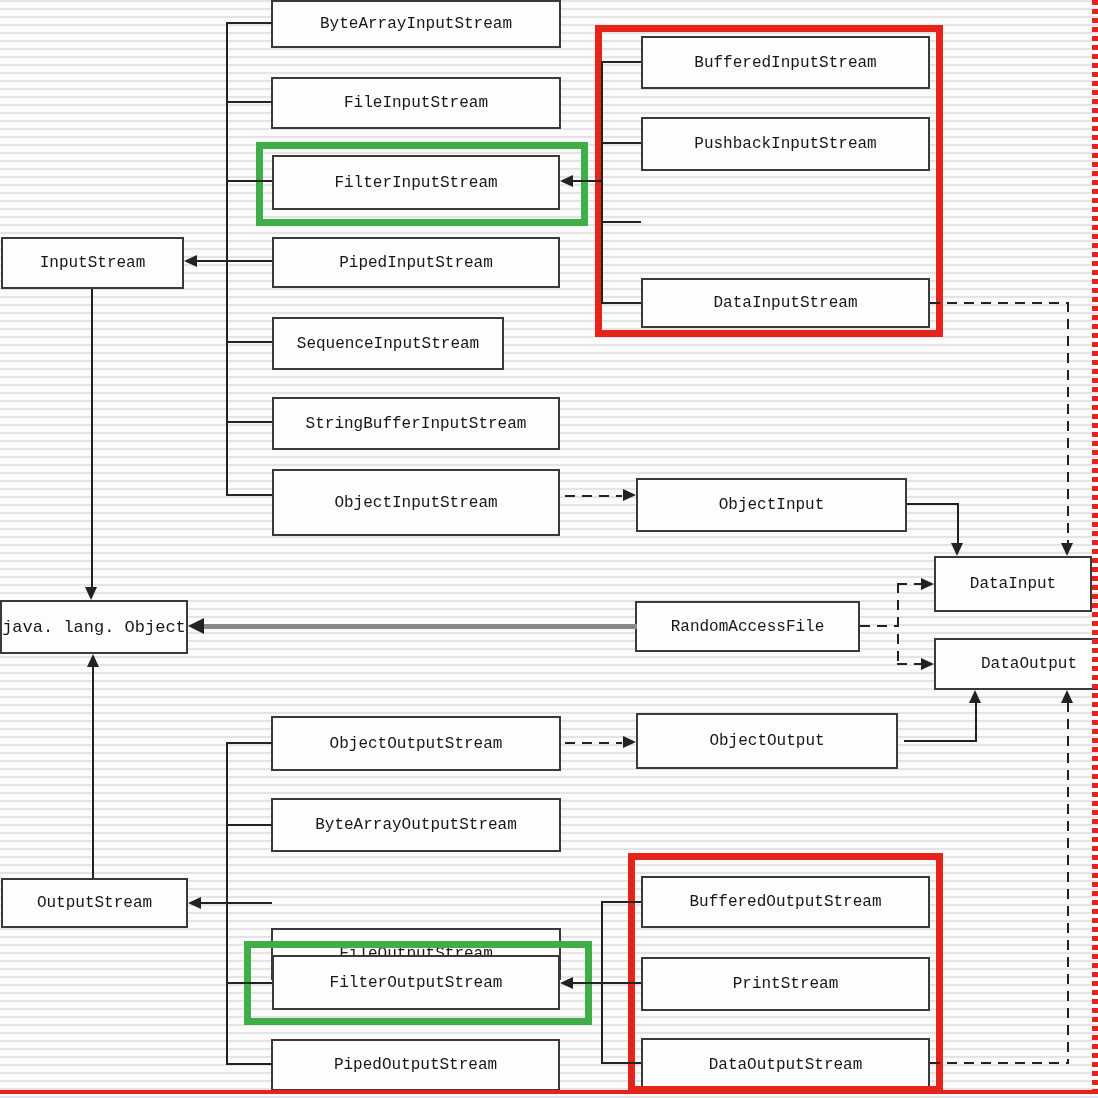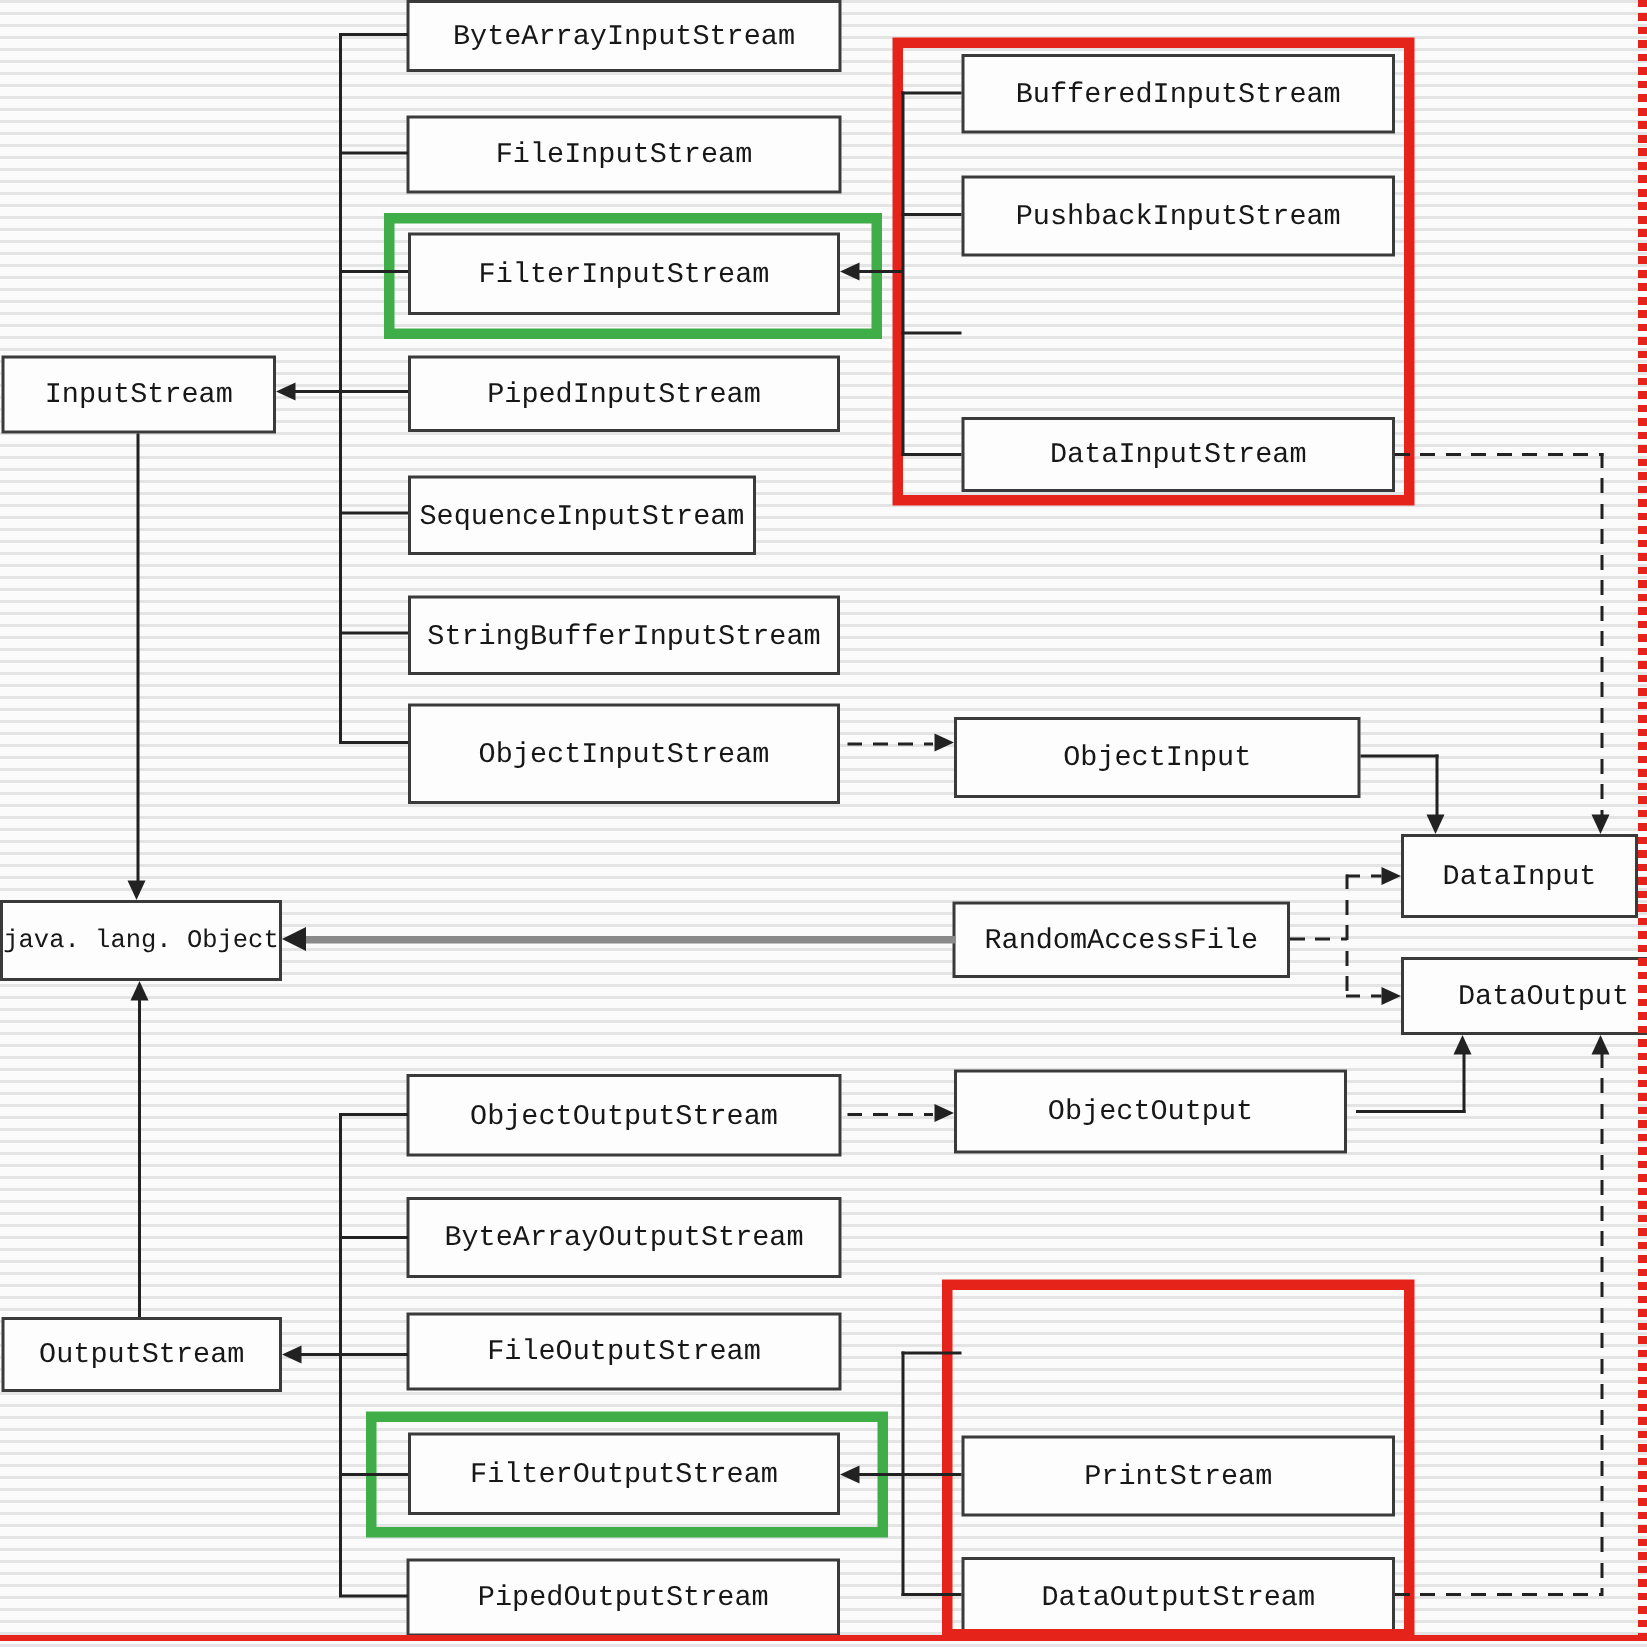--- a/index.html
+++ b/index.html
@@ -9,21 +9,21 @@
     background:#fbfbfb;
   }
   #stage{
     position:relative;width:1098px;height:1098px;overflow:hidden;
     background:repeating-linear-gradient(180deg,#e4e4e4 0 2px,#fbfbfb 2px 8px);
   }
   .node{
     position:absolute;box-sizing:border-box;z-index:2;
     background:#fdfdfd;border:2px solid #3a3a3a;
     display:flex;align-items:center;justify-content:center;
-    font-size:19px;color:#171717;letter-spacing:0px;white-space:nowrap;
+    font-size:16px;color:#171717;letter-spacing:0px;white-space:nowrap;
   }
   .hl{
     position:absolute;box-sizing:border-box;z-index:3;border-style:solid;border-width:7px;
     background:transparent;pointer-events:none;
   }
   .ln{position:absolute;z-index:4;background:#222;}
   .ln-thick{position:absolute;z-index:4;background:#8a8a8a;}
   .dash-h{position:absolute;z-index:4;height:2px;background:repeating-linear-gradient(90deg,#222 0 10px,rgba(0,0,0,0) 10px 17px);}
   .dash-v{position:absolute;z-index:4;width:2px;background:repeating-linear-gradient(180deg,#222 0 10px,rgba(0,0,0,0) 10px 17px);}
   .arr{position:absolute;z-index:5;width:0;height:0;}
@@ -59,23 +59,24 @@
     <div class="node" style="left: 641px; top: 278px; width: 289px; height: 50px;">DataInputStream</div>
     <div class="node" style="left: 636px; top: 478px; width: 271px; height: 54px;">ObjectInput</div>
     <div class="node" style="left: 934px; top: 556px; width: 158px; height: 56px;">DataInput</div>
     <div class="node" style="left: 0px; top: 600px; width: 188px; height: 54px; font-size: 17px;">java. lang. Object</div>
     <div class="node" style="left: 635px; top: 601px; width: 225px; height: 51px;">RandomAccessFile</div>
     <div class="node" style="left: 934px; top: 638px; width: 190px; height: 52px;">DataOutput</div>
     <div class="node" style="left: 271px; top: 716px; width: 290px; height: 55px;">ObjectOutputStream</div>
     <div class="node" style="left: 636px; top: 713px; width: 262px; height: 56px;">ObjectOutput</div>
     <div class="node" style="left: 271px; top: 798px; width: 290px; height: 54px;">ByteArrayOutputStream</div>
     <div class="node" style="left: 1px; top: 878px; width: 187px; height: 50px;">OutputStream</div>
-    <div class="node" style="left: 271px; top: 875px; width: 290px; height: 52px;">FileOutputStream</div>
+    <div class="node" style="left: 271px; top: 928px; width: 290px; height: 52px;">FileOutputStream</div>
     <div class="node" style="left: 272px; top: 955px; width: 288px; height: 55px;">FilterOutputStream</div>
     <div class="node" style="left: 271px; top: 1039px; width: 289px; height: 52px;">PipedOutputStream</div>
+    <div class="node" style="left: 641px; top: 876px; width: 289px; height: 52px;">BufferedOutputStream</div>
     <div class="node" style="left: 641px; top: 957px; width: 289px; height: 54px;">PrintStream</div>
     <div class="node" style="left: 641px; top: 1038px; width: 289px; height: 53px;">DataOutputStream</div>
     <div class="hl" style="left: 256px; top: 142px; width: 332px; height: 84px; border-color: rgb(63, 174, 73);"></div>
     <div class="hl" style="left: 244px; top: 941px; width: 348px; height: 84px; border-color: rgb(63, 174, 73);"></div>
     <div class="hl" style="left: 595px; top: 25px; width: 348px; height: 312px; border-color: rgb(229, 35, 27);"></div>
     <div class="hl" style="left: 628px; top: 853px; width: 315px; height: 240px; border-color: rgb(229, 35, 27);"></div>
     <div class="ln" style="left: 226px; top: 22px; width: 2px; height: 474px;"></div>
     <div class="ln" style="left: 226px; top: 22px; width: 46px; height: 2px;"></div>
     <div class="ln" style="left: 226px; top: 101px; width: 46px; height: 2px;"></div>
     <div class="ln" style="left: 226px; top: 180px; width: 46px; height: 2px;"></div>

